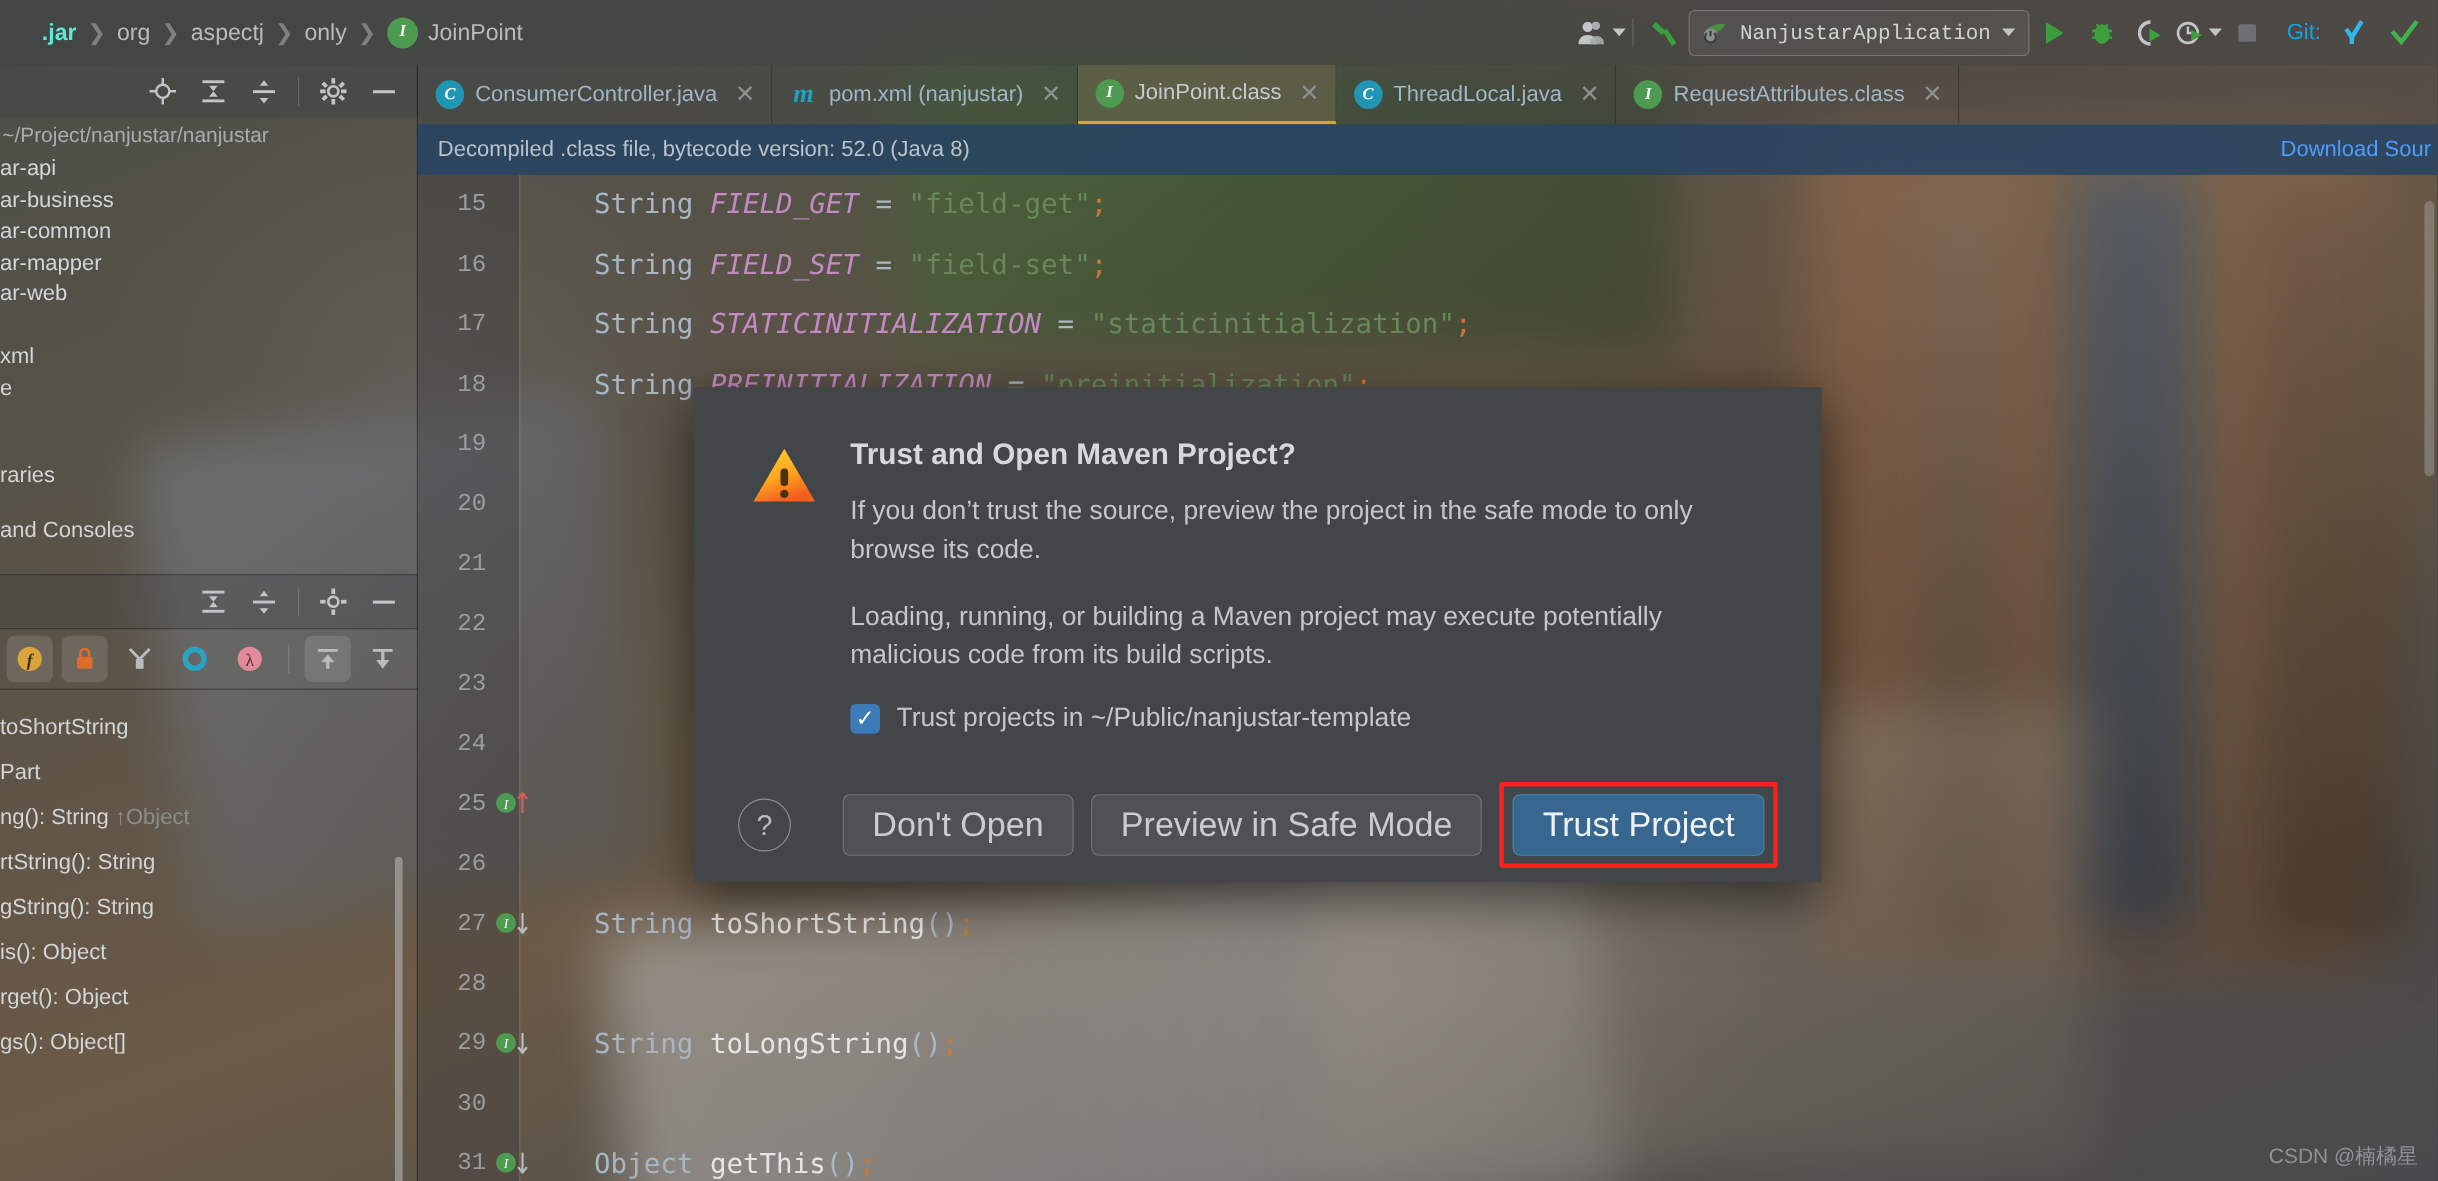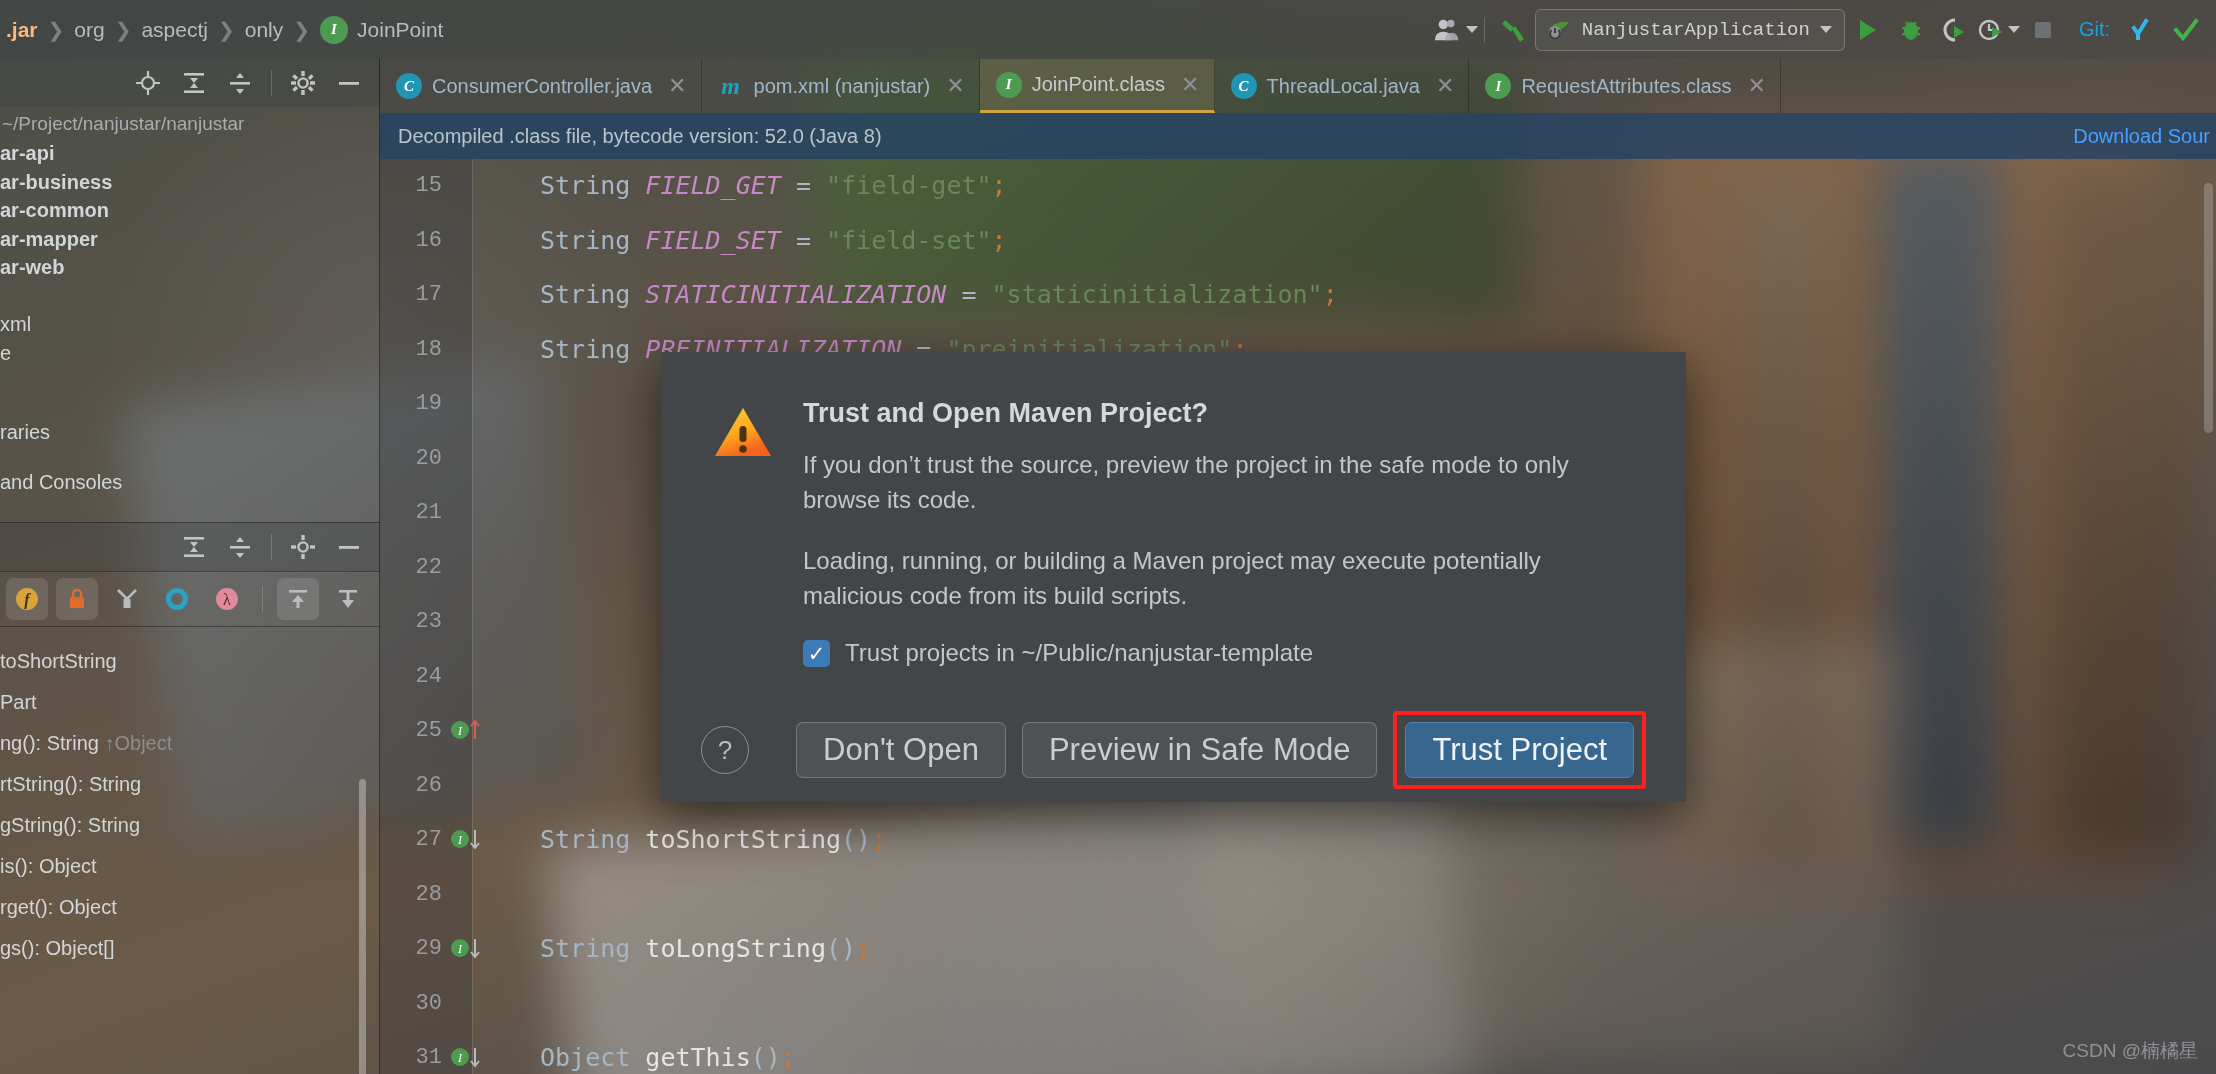--- a/index.html
+++ b/index.html
@@ -33,21 +33,21 @@
   #ide{position:absolute;inset:0;}
 
   
   .toolbar{
     position:absolute;left:0;top:0;width:2216px;height:59px;
     background:rgba(60,63,65,.55);
     display:flex;align-items:center;
   }
   .breadcrumb{display:flex;align-items:center;gap:0;padding-left:6px;font-size:21px;color:#b9bcbe;}
   .crumb{padding:0 10px;white-space:nowrap;}
-  .crumb.bold{font-weight:bold;color:#fdba74;padding-left:0;}
+  .crumb.bold{font-weight:bold;color:#5eead4;padding-left:0;margin-left:32px;}
   .sep{color:#7d8184;font-size:20px;}
   .cls-badge{
     width:28px;height:28px;border-radius:50%;background:#4d9a51;color:#fff;
     display:inline-flex;align-items:center;justify-content:center;
     font-size:15px;font-family:"Liberation Serif",serif;font-style:italic;font-weight:bold;margin-right:9px;
   }
   .tb-right{margin-left:auto;display:flex;align-items:center;gap:0;padding-right:8px;}
   .tb-icon{width:44px;height:40px;display:flex;align-items:center;justify-content:center;color:#c2c5c7;}
   .vdiv{width:1px;height:26px;background:rgba(255,255,255,.18);margin:0 6px;}
   .runcfg{
@@ -58,21 +58,21 @@
   .caret{width:0;height:0;border-left:6px solid transparent;border-right:6px solid transparent;border-top:7px solid #c2c5c7;}
   .gitlabel{color:#0ea5e9;font-size:20px;padding:0 10px 0 14px;}
 
   
   .leftpanel{position:absolute;left:0;top:59px;width:380px;height:1015px;}
   .lp-toolbar{height:48px;display:flex;align-items:center;justify-content:flex-end;gap:4px;padding-right:10px;
               background:rgba(60,63,65,.35);}
   .lp-path{font-size:19px;color:#a9acae;padding:6px 0 4px 2px;}
   .tree{padding-left:0;}
   .tnode{font-size:20px;color:#d3d6d8;line-height:28.5px;white-space:nowrap;}
-  .tnode.bold{font-weight:bold;}
+  .tnode.bold{font-weight:normal;}
   .lp-split{height:48px;display:flex;align-items:center;justify-content:flex-end;gap:4px;padding-right:10px;
             border-top:1px solid rgba(0,0,0,.35);background:rgba(60,63,65,.30);}
   .lp-icons{height:54px;display:flex;align-items:center;gap:8px;padding-left:6px;
             border-top:1px solid rgba(0,0,0,.35);border-bottom:1px solid rgba(0,0,0,.35);}
   .sqbtn{width:42px;height:42px;border-radius:7px;display:flex;align-items:center;justify-content:center;}
   .sqbtn.on{background:rgba(255,255,255,.12);}
   .structure{padding-top:14px;}
   .snode{font-size:20px;color:#d3d6d8;line-height:41px;white-space:nowrap;}
   .snode .dim{color:#8b8e90;}
   .lp-scroll{position:absolute;right:14px;top:720px;width:7px;height:330px;background:rgba(210,210,210,.45);border-radius:4px;}
@@ -104,21 +104,21 @@
   .crow{position:relative;height:54.5px;}
   .lnum{position:absolute;left:0;width:62px;text-align:right;font-size:22px;color:#9a9da0;
         font-family:"Liberation Mono",monospace;line-height:54.5px;}
   .gmark{position:absolute;left:70px;top:13px;width:24px;height:24px;}
   .code{position:absolute;left:160px;font-size:25px;line-height:54.5px;font-family:"DejaVu Sans Mono",monospace;white-space:pre;}
   .kw{color:#a6b6c4;} .fld{color:#c589c5;font-style:italic;} .str{color:#6a8759;}
   .op{color:#a9b7c6;} .semi{color:#cc7832;} .mth{color:#e5e5e5;}
   .vthumb{position:absolute;right:3px;top:24px;width:9px;height:250px;background:rgba(190,190,190,.35);border-radius:5px;}
 
   
-  .dialog{position:absolute;left:661px;top:352px;width:1025px;height:450px;
+  .dialog{position:absolute;left:631px;top:352px;width:1025px;height:450px;
           background:#434649;box-shadow:0 14px 46px rgba(0,0,0,.55);}
   .dlg-inner{padding:46px 52px 0 52px;display:flex;gap:30px;}
   .warn-icon{width:60px;height:56px;flex:none;margin-top:6px;}
   .dlg-body{flex:1;}
   .dlg-title{font-size:27px;font-weight:bold;color:#d6d9db;margin:0 0 18px 0;}
   .dlg-p{font-size:24px;color:#c4c7c9;line-height:35px;margin:0 0 26px 0;}
   .dlg-check{display:flex;align-items:center;gap:15px;margin-top:8px;}
   .cbox{width:27px;height:27px;border-radius:5px;background:#3d7ab8;display:flex;align-items:center;justify-content:center;flex:none;}
   .cbox span{color:#fff;font-size:21px;line-height:1;}
   .dlg-check-label{font-size:24px;color:#c4c7c9;}

